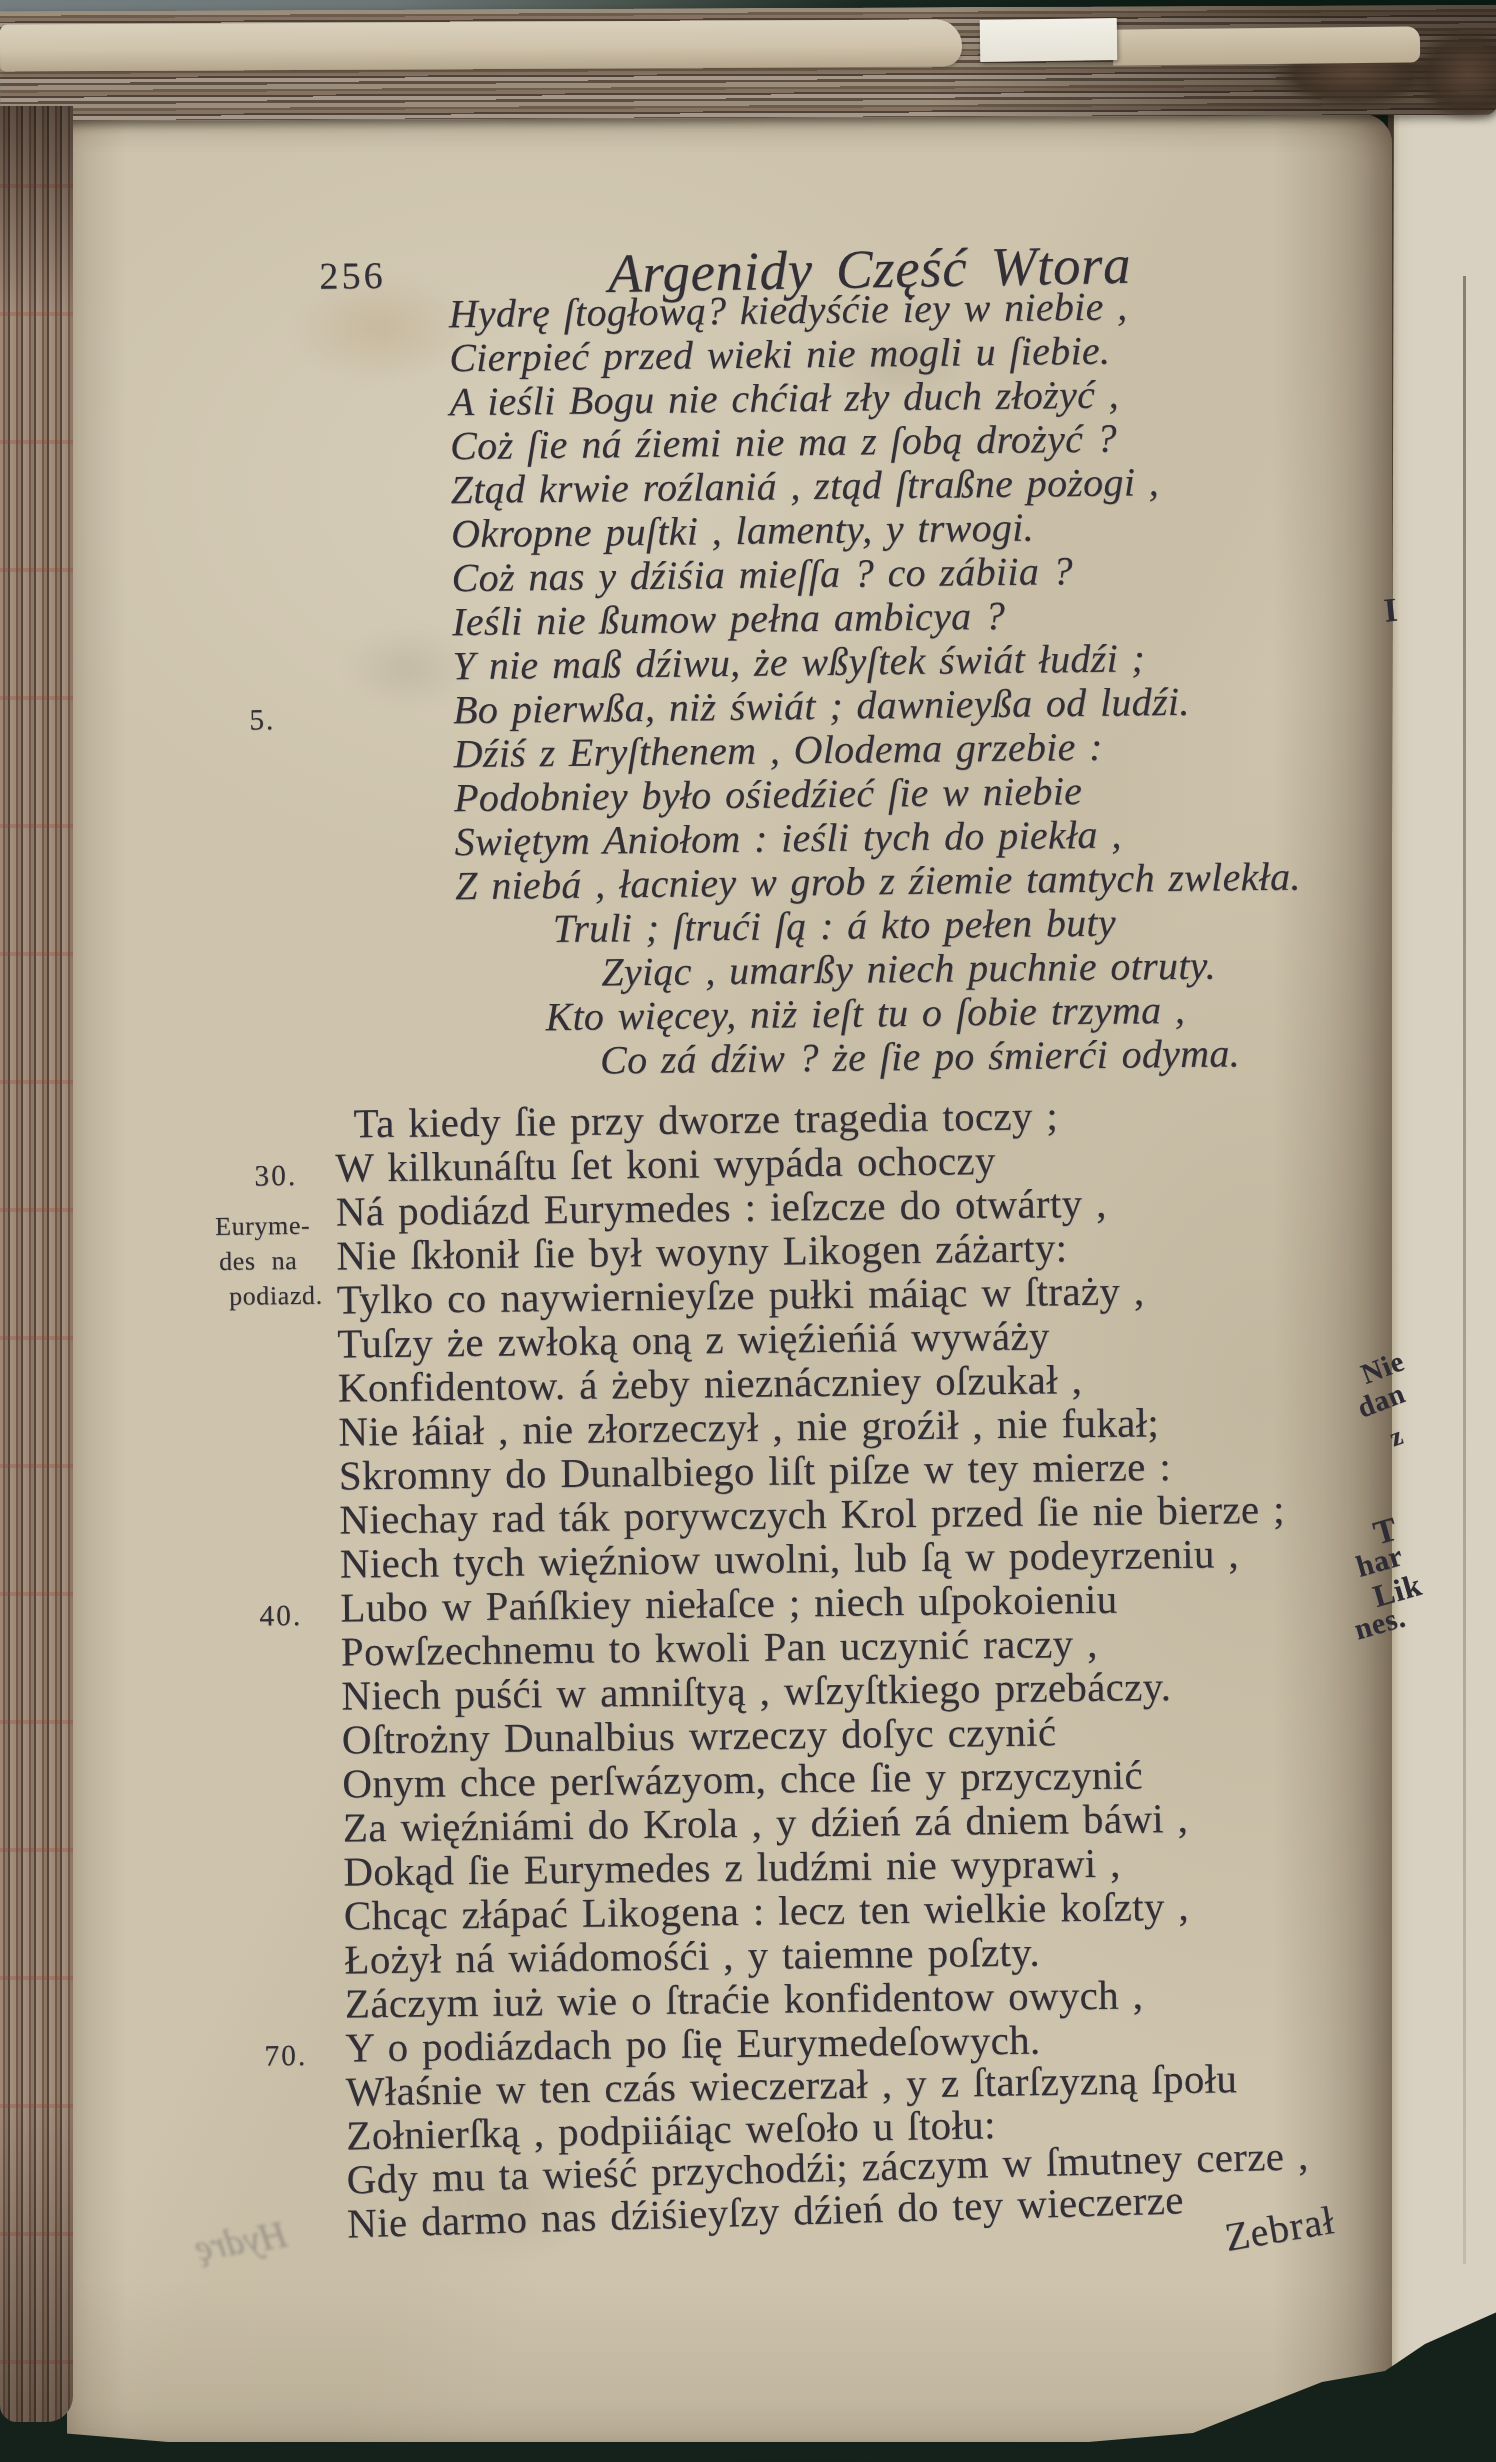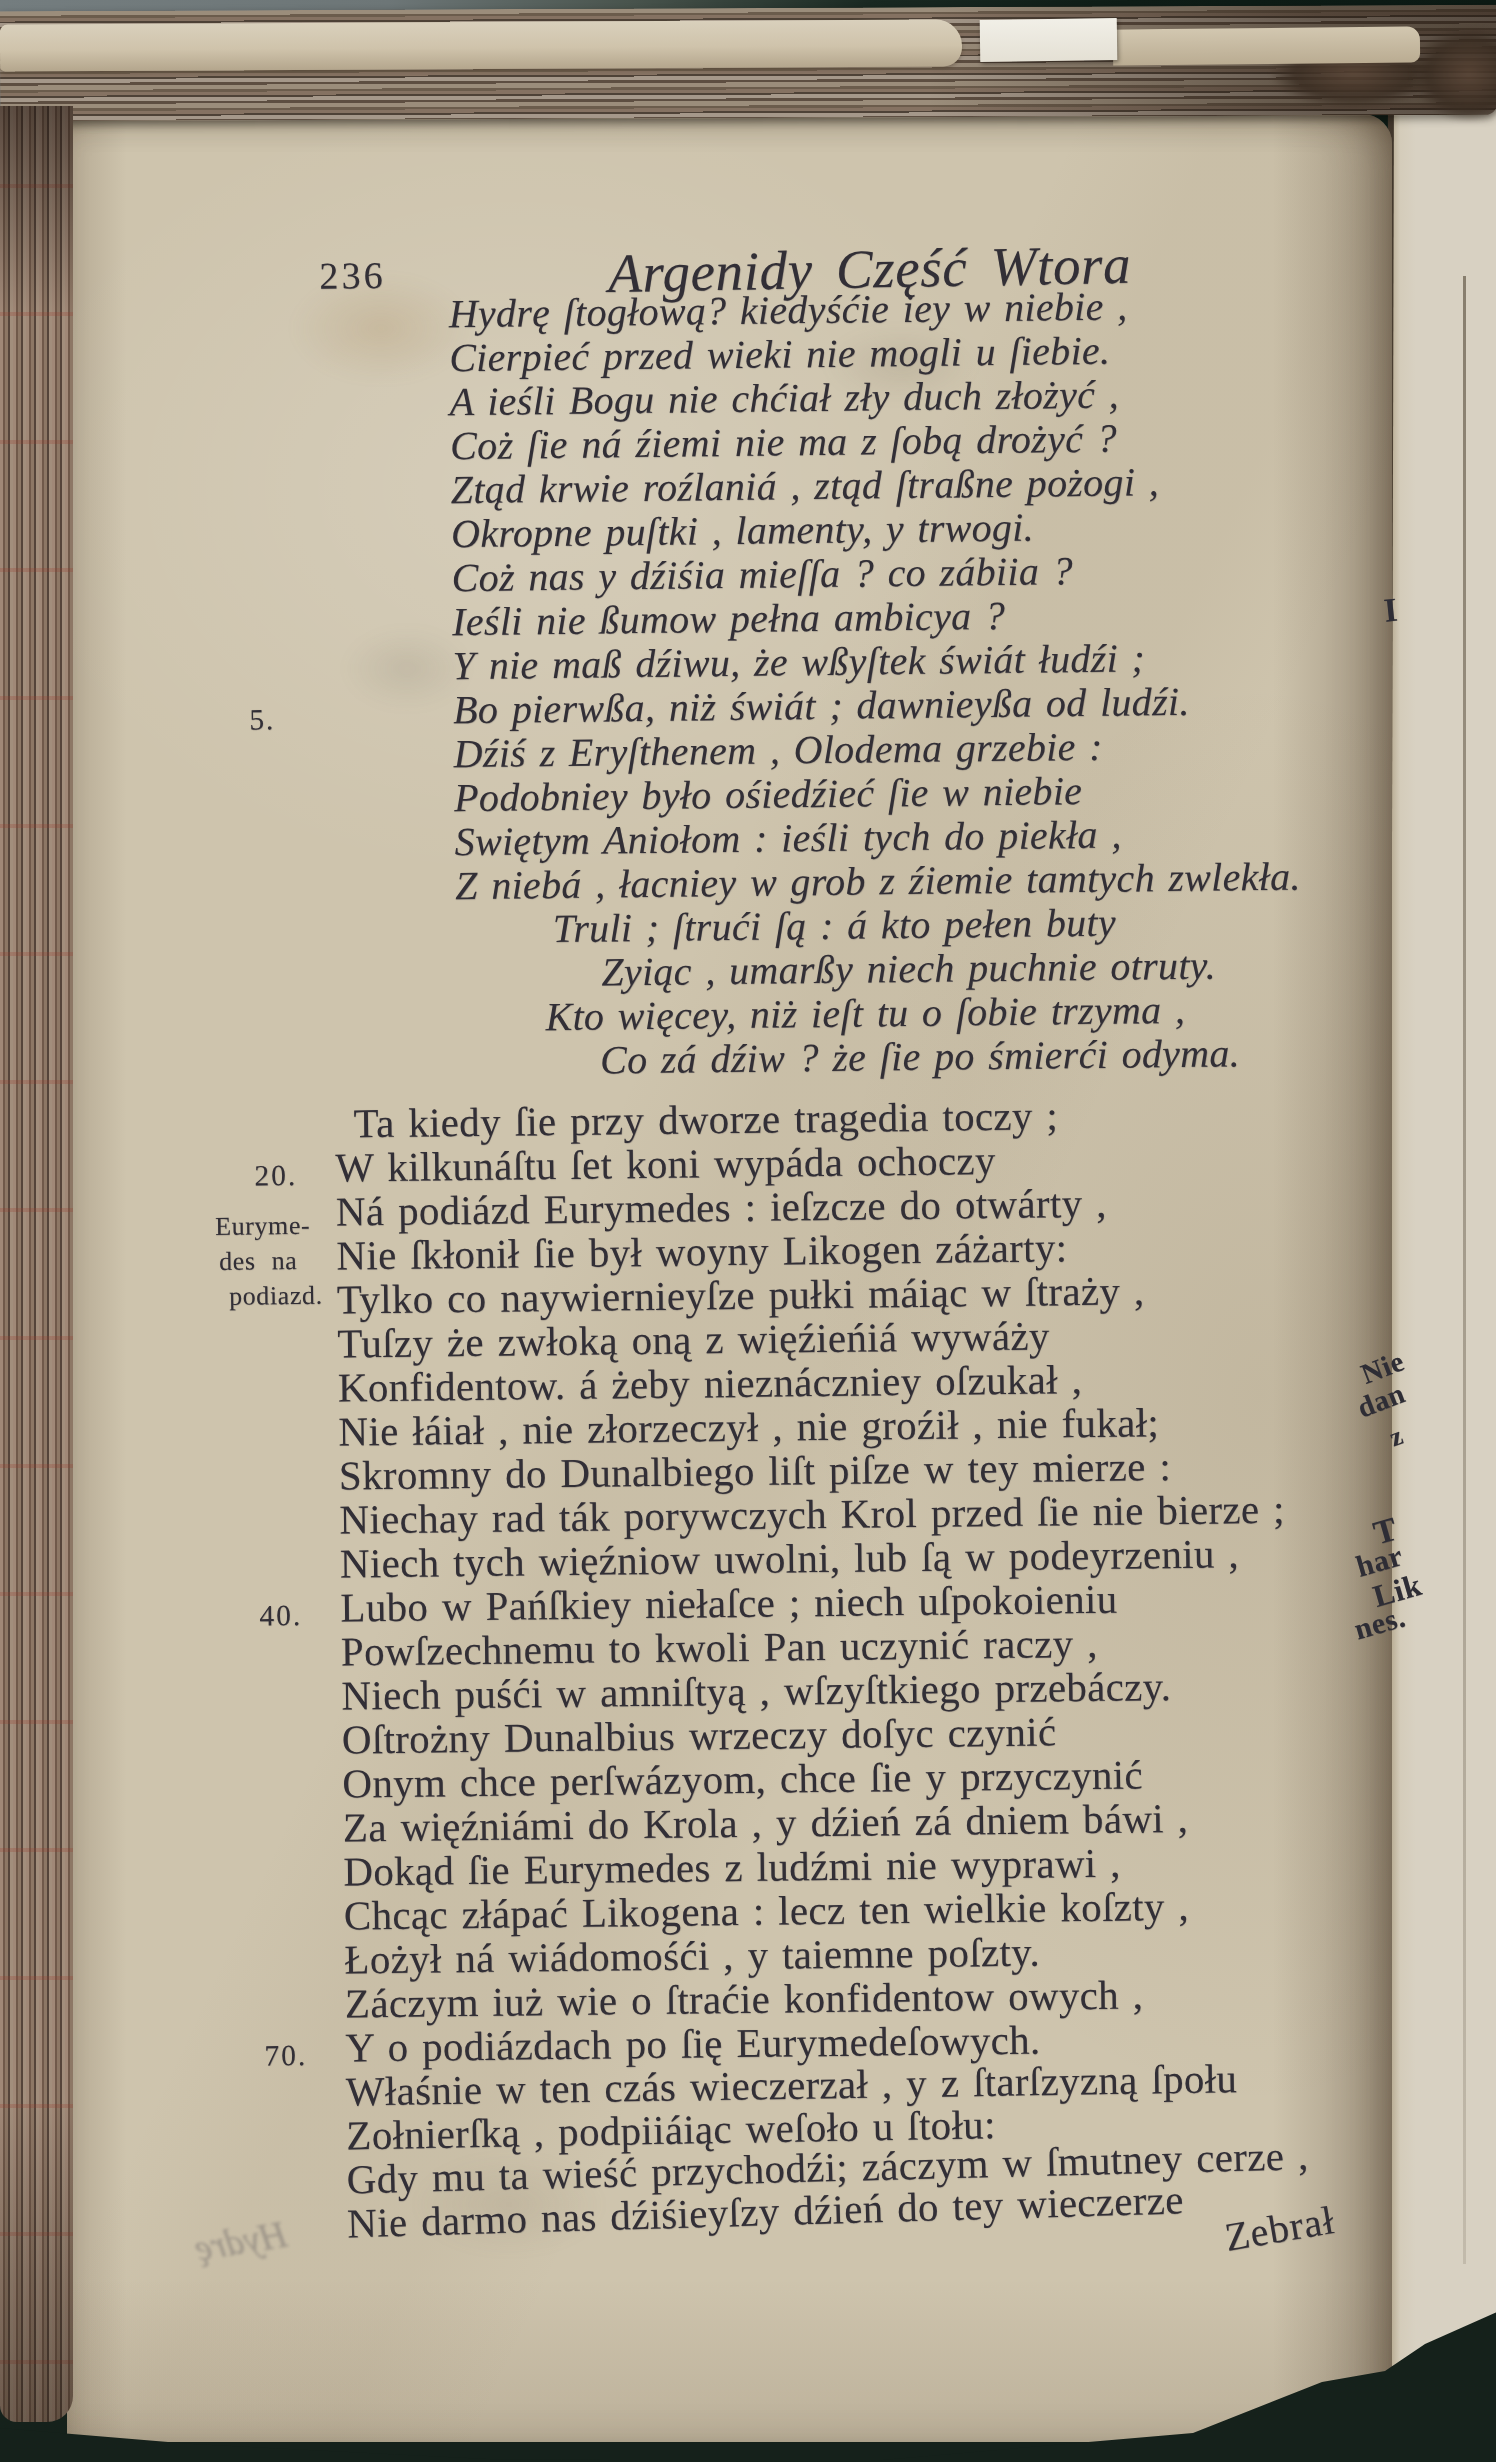--- a/index.html
+++ b/index.html
@@ -178,21 +178,21 @@
 
   <div class="edge-top"></div>
   <div class="edge-top-lip"></div>
   <div class="leather-blotch blotch-a"></div>
   <div class="leather-blotch blotch-b"></div>
   <div class="white-tab"></div>
   <div class="tab-ext"></div>
   <div class="edge-left"></div>
 
   <div class="text-root">
-    <div class="pagenum">236</div>
+    <div class="pagenum">256</div>
     <div class="header">Argenidy Część Wtora</div>
 
     <div class="poem">
 
         <div class="line poem-line">
           <span class="mnum"></span>
           <span class="ltxt">Hydrę ſtogłową? kiedyśćie iey w niebie ,</span>
         </div>
 
         <div class="line poem-line">
@@ -282,21 +282,21 @@
       </div>
 
     <div class="prose">
 
         <div class="line prose-line" style="--ind: 36;">
           <span class="mnum"></span>
           <span class="ltxt">Ta kiedy ſie przy dworze tragedia toczy ;</span>
         </div>
 
         <div class="line prose-line">
-          <span class="mnum">20.</span>
+          <span class="mnum">30.</span>
           <span class="ltxt">W kilkunáſtu ſet koni wypáda ochoczy</span>
         </div>
 
         <div class="line prose-line">
           <span class="mnum"></span>
           <span class="ltxt">Ná podiázd Eurymedes : ieſzcze do otwárty ,</span>
         </div>
 
         <div class="line prose-line">
           <span class="mnum"></span>

